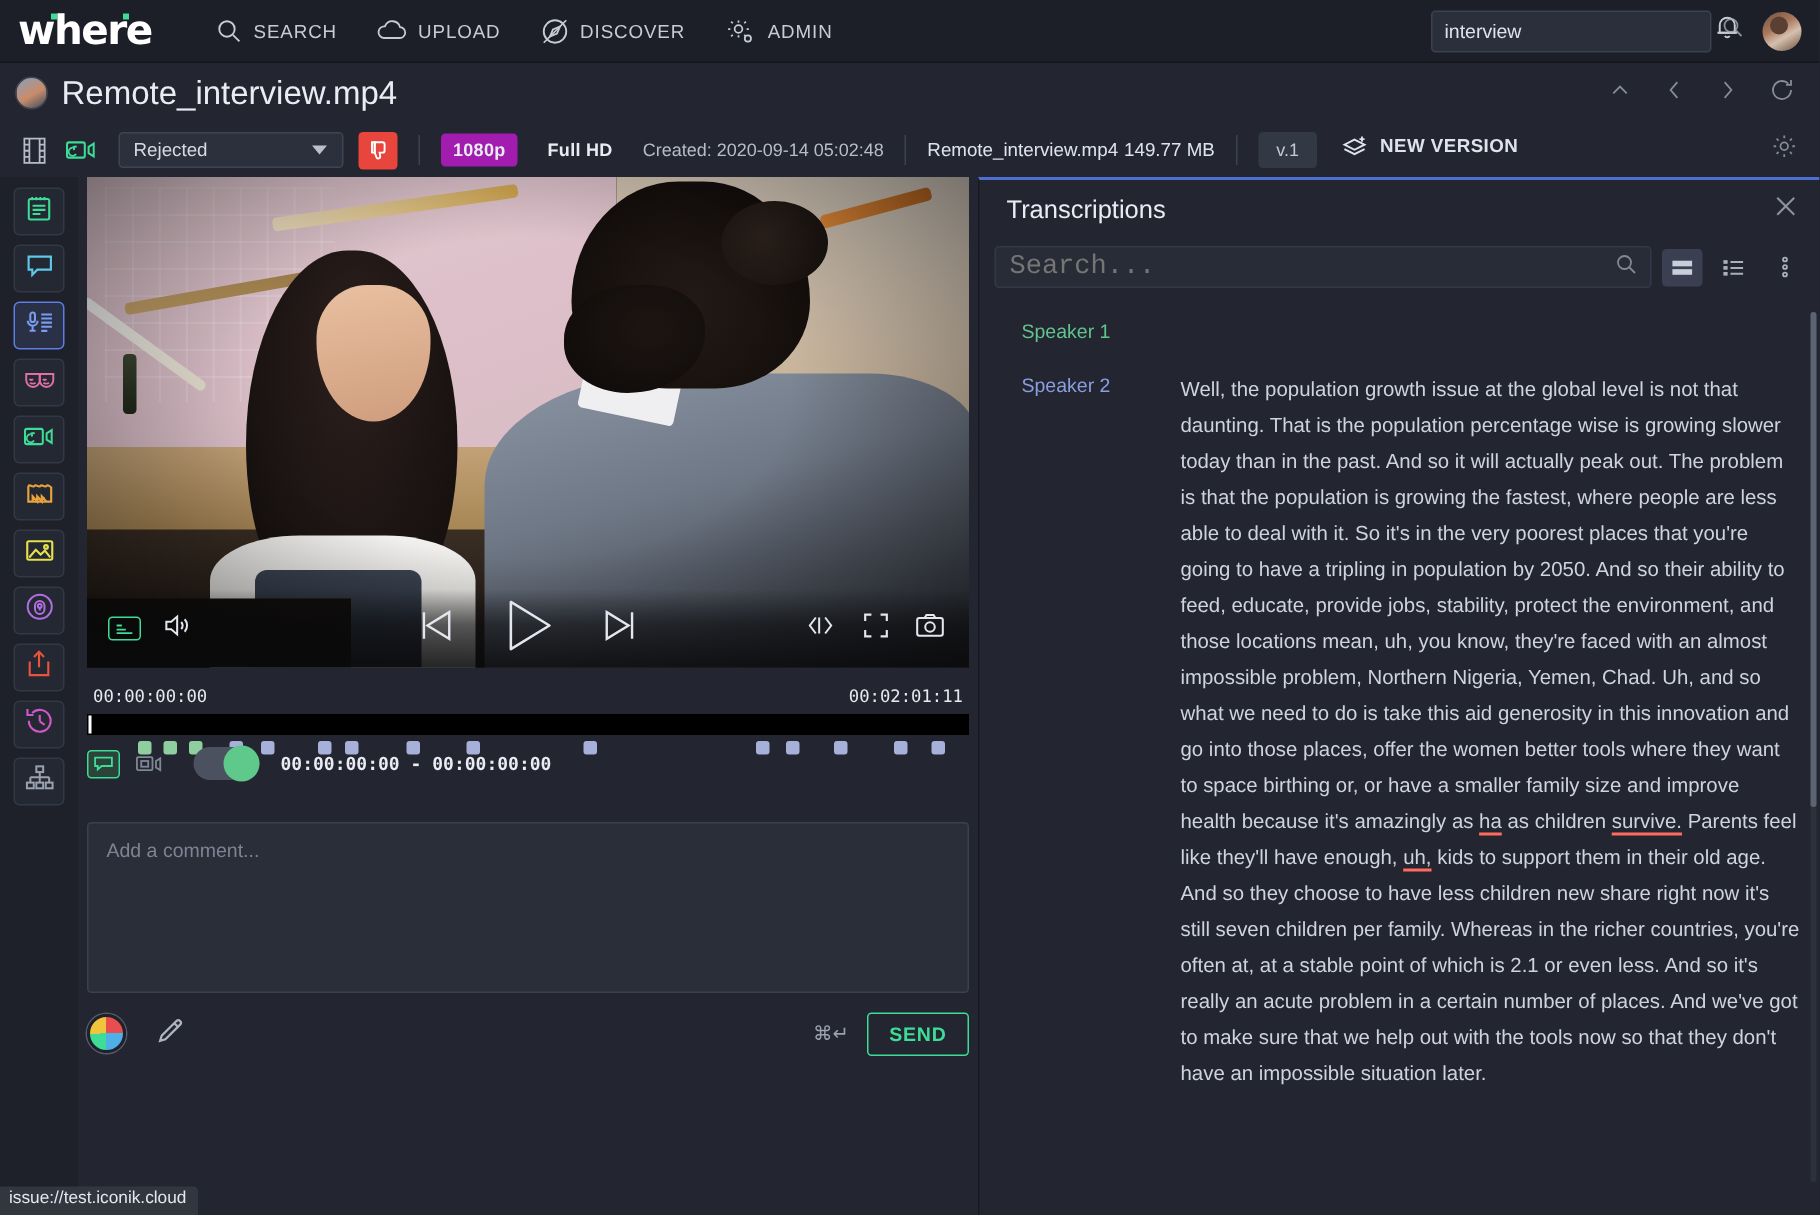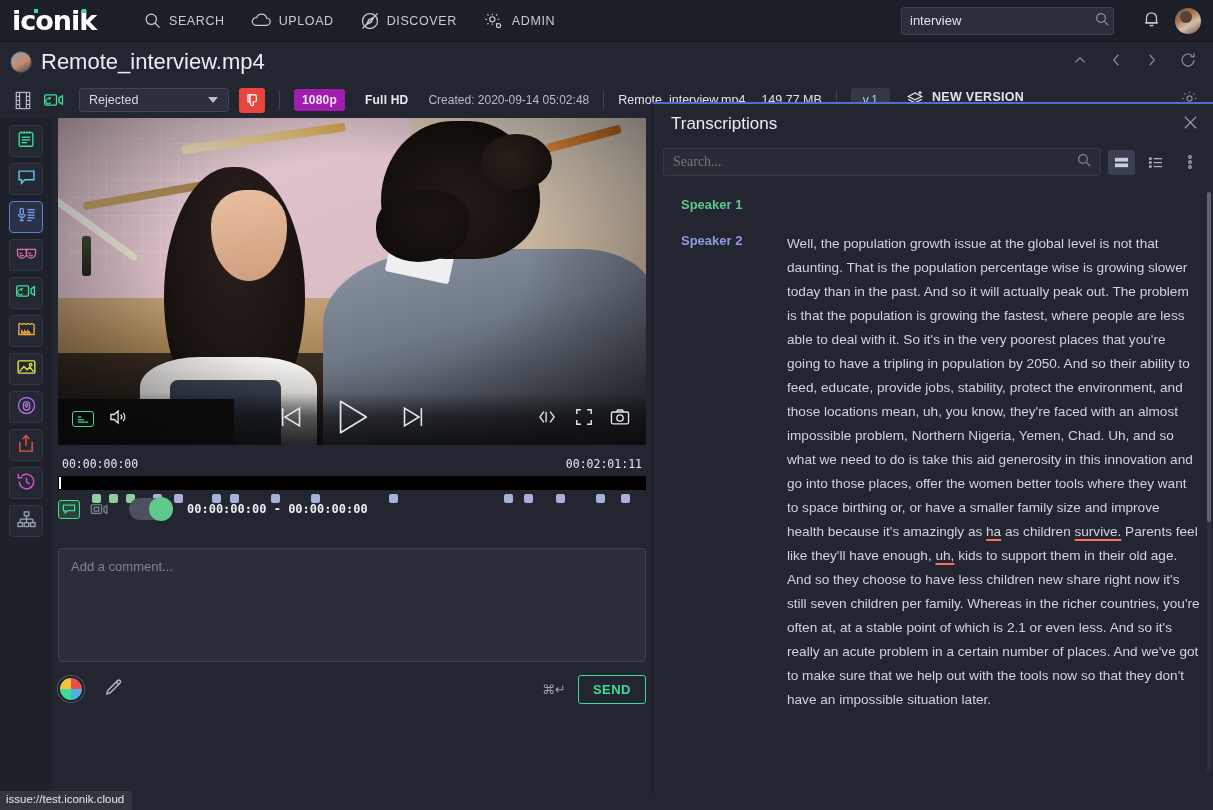--- a/index.html
+++ b/index.html
@@ -31,23 +31,23 @@
   .logo .dot1 { left: 22px; top: 2px; }
   .logo .dot2 { left: 70px; top: 2px; }
   .navitem {
     display: flex; align-items: center; gap: 7px;
     margin-left: 26px; cursor: pointer;
     color: #c7cbd6; font-size: 12.5px; letter-spacing: .6px;
   }
   .navitem svg { display:block; }
   .nav-spacer { flex: 1; }
   .searchbox {
-    position: relative; width: 213px; height: 28px;
+    position: relative; width: 187px; height: 28px;
     background: #2b2f3b; border: 1px solid #3b414f; border-radius: 3px;
-    display: flex; align-items: center; margin-right: 28px;
+    display: flex; align-items: center; margin-right: 1px;
   }
   .searchbox input {
     flex: 1; background: transparent; border: none; outline: none;
     color: #dfe3ec; font-size: 13px; padding: 0 8px;
     font-family: "Liberation Sans", sans-serif;
   }
   .searchbox .sicon { margin-right: 7px; opacity: .75; }
   .bell { margin-right: 14px; cursor: pointer; }
   .avatar-top {
     width: 26px; height: 26px; border-radius: 50%; margin-right: 12px;
@@ -99,21 +99,21 @@
     cursor:pointer;
   }
   .divider { width:1px; height:20px; background:#3c4251; margin-left:14px; }
   .chip {
     margin-left: 14px; background:#a21caf; color:#e8ebf1; font-size:12px;
     font-weight:bold; padding:4px 8px; border-radius:3px; letter-spacing:.2px;
   }
   .chip.plain { background:transparent; font-weight:bold; margin-left:12px;}
   .meta-txt { margin-left: 12px; color:#b6bcc9; font-size:12px; }
   .meta-file { margin-left: 14px; color:#dfe3ec; font-size:12.5px; }
-  .meta-size { margin-left: 16px; color:#dfe3ec; font-size:12.5px; }
+  .meta-size { margin-left: 4px; color:#dfe3ec; font-size:12.5px; }
   .vchip {
     margin-left: 14px; background:#333845; color:#c3c9d6; font-size:12px;
     padding:5px 12px; border-radius:3px; cursor:pointer;
   }
   .newver {
     margin-left: 16px; display:flex; align-items:flex-start; gap:8px;
     color:#dfe3ec; font-size:12.5px; font-weight:bold; letter-spacing:.3px; cursor:pointer;
   }
   .mb-spacer { flex:1; }
   .mb-gear { margin-right: 14px; cursor:pointer; opacity:.7; }
@@ -244,46 +244,46 @@
     border:2px solid #1e212a; box-shadow:0 0 0 1px #555b6a; }
   .pencil { margin-left:20px; cursor:pointer; }
   .cf-spacer { flex:1; }
   .cmdkey { color:#9aa1b1; font-size:13px; margin-right:12px; font-family:"DejaVu Sans", sans-serif;}
   .sendbtn { border:1px solid #3ddc97; color:#3ddc97; background:transparent;
     border-radius:3px; padding:6px 14px; font-size:13px; font-weight:bold;
     letter-spacing:.5px; cursor:pointer; font-family:"Liberation Sans", sans-serif; }
 
   
   .tpanel {
-    position:absolute; top:102px; left:652px; width:561px; height:692px;
+    position:absolute; top:118px; left:652px; width:561px; height:692px;
     background:#232630; border-top:2px solid #4c6fd0; border-left:1px solid #171a21;
   }
   .tp-head { height:40px; display:flex; align-items:center; }
   .tp-title { margin-left:18px; color:#e9ecf2; font-size:17px; }
   .tp-x { margin-left:auto; margin-right:14px; cursor:pointer; opacity:.75; }
   .tp-searchrow { height:36px; display:flex; align-items:center; padding:0 10px; }
   .tp-search {
     flex:1; height:28px; background:#282c36; border:1px solid #343947; border-radius:3px;
     display:flex; align-items:center;
   }
   .tp-search input {
     flex:1; background:transparent; border:none; outline:none; color:#d6dae3;
-    font-size:14px; padding:0 9px; font-family:Liberation Serif, serif;
+    font-size:18px; padding:0 9px; font-family:Liberation Mono, monospace;
   }
   .tp-search .si { margin-right:8px; opacity:.7; }
   .vbtn { width:27px; height:25px; margin-left:7px; border-radius:3px;
     display:flex; align-items:center; justify-content:center; cursor:pointer; }
   .vbtn.active { background:#3a4052; }
 
   .tp-body {
     position:absolute; top:80px; left:0; width:561px; height:612px;
     overflow:hidden; padding-top:8px;
   }
   .tseg { display:flex; padding: 4px 14px 16px 28px; }
-  .tspk { width:92px; flex:none; font-size:13px; font-weight:bold; padding-top:1px; }
+  .tspk { width:92px; flex:none; font-size:13px; font-weight:normal; padding-top:1px; }
   .tspk.s1 { color:#62c48d; }
   .tspk.s2 { color:#8a9fe0; }
   .ttext { flex:1; color:#ced3dd; font-size:13.6px; line-height:24px; padding-left:14px; }
   .sq { text-decoration: underline; text-decoration-color:#ff6b5e;
         text-decoration-thickness:1.5px; text-underline-offset:2.5px; }
   .tp-scroll {
     position:absolute; right:2px; top:88px; width:4px; height:580px;
     background:#2d313c; border-radius:2px;
   }
   .tp-scroll .thumb { position:absolute; top:0; width:4px; height:330px;
@@ -294,21 +294,21 @@
     position:absolute; left:0; bottom:0; height:19px;
     background:#32363f; color:#e4e7ee; font-size:11.5px;
     padding:2px 8px 0 6px; border-top-right-radius:3px;
   }
 </style>
 </head>
 <body>
 
 <div class="topnav">
   <div class="logo">
-    <span>iconik</span>
+    <span>where</span>
     <span class="dot1"></span>
     <span class="dot2"></span>
   </div>
 
   <div class="navitem">
     <span>
       <svg width="19" height="19" viewBox="0 0 24 24" fill="none" stroke="#c7cbd6" stroke-width="1.6">
         <circle cx="10.5" cy="10.5" r="6.5"></circle>
           <line x1="15.5" y1="15.5" x2="21" y2="21"></line>
       </svg>

